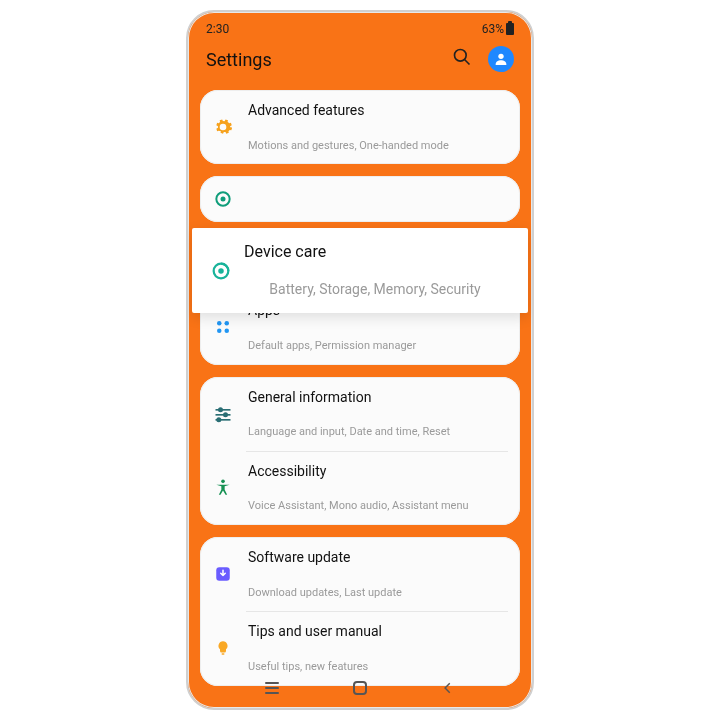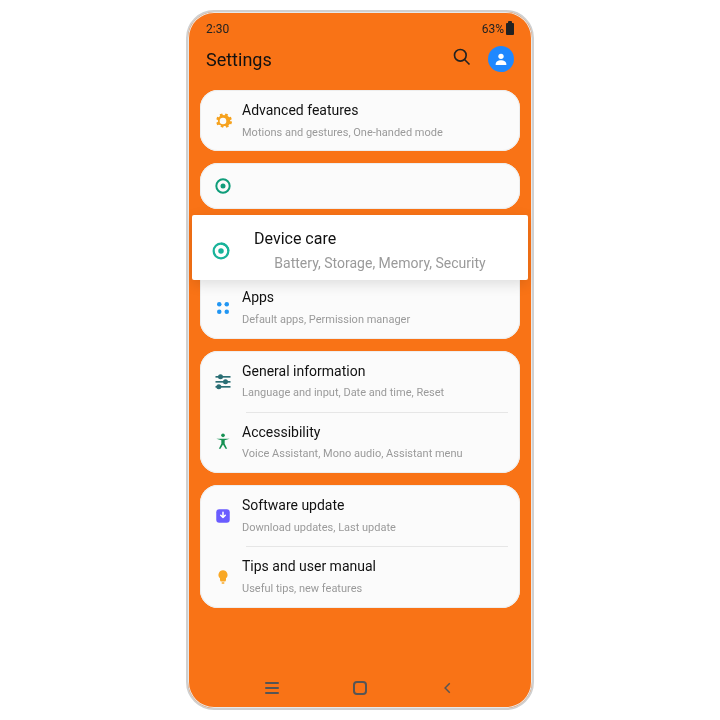--- a/index.html
+++ b/index.html
@@ -41,45 +41,45 @@
     padding: 0 12px;
   }
   .card {
     background:#fbfbfb;
     border-radius: 18px;
     margin-bottom: 12px;
     box-shadow: 0 0 0 1px #eee inset;
     overflow: visible;
   }
   .row {
-    display:flex; align-items:center; gap:8px;
+    display:flex; align-items:center; gap:14px;
     padding: 12px 14px 12px 12px;
     position:relative;
     cursor:pointer;
   }
   .row + .row::before {
     content:"";
     position:absolute; top:0; left:46px; right:12px;
     height:1px; background:#e6e6e6;
   }
   .icon-slot {
     width:22px; height:22px; flex:0 0 22px;
     display:flex; align-items:center; justify-content:center;
   }
   .row-text { flex:1; min-width:0; }
   .row-title { font-size: 14px; color:#111; line-height:1.25; }
-  .row-sub   { font-size: 11px; color:#9a9a9a; line-height:1.25; margin-top:6px; }
+  .row-sub   { font-size: 11px; color:#9a9a9a; line-height:1.25; margin-top:19px; }
   
   .pop-row {
     position:absolute; left:-8px; right:-8px;
     background:#ffffff;
     border-radius: 2px;
     box-shadow: 0 4px 14px rgba(0,0,0,0.12);
-    display:flex; align-items:center; gap:22px;
-    padding: 14px 22px 7px 18px;
+    display:flex; align-items:center; gap:12px;
+    padding: 14px 22px 14px 18px;
     z-index:5;
     cursor:pointer;
   }
   .pop-row .row-title { font-size:16px; }
   .pop-row .row-sub { font-size:14px;text-align:center; }
   
   .navbar {
     position:absolute; bottom:0; left:0; right:0; height:40px;
     display:flex; align-items:center; justify-content:space-around;
     padding: 0 40px;

